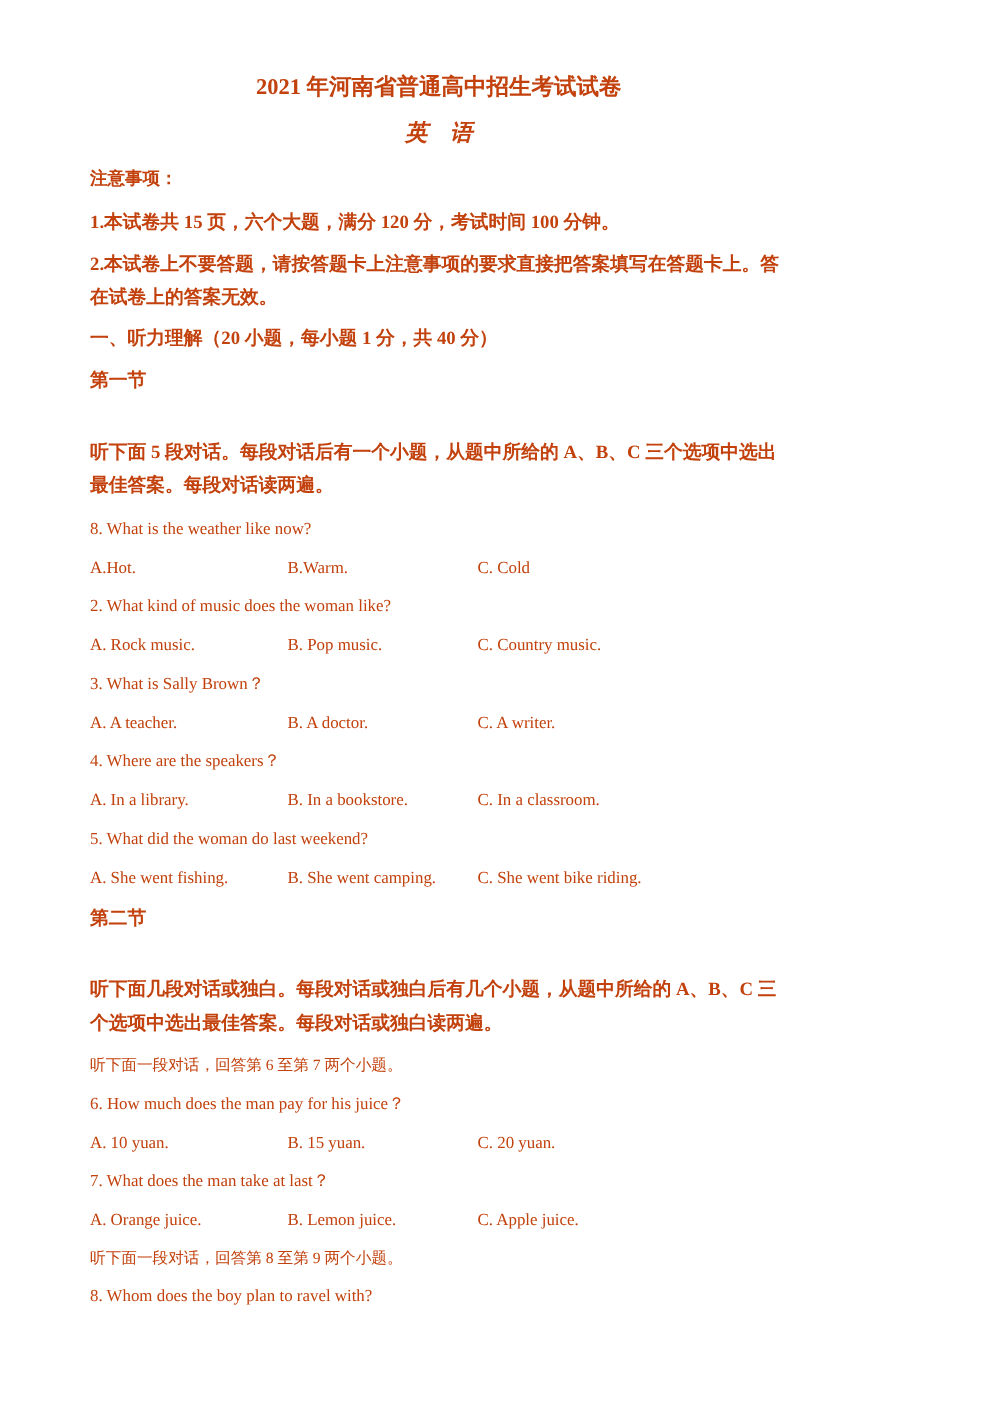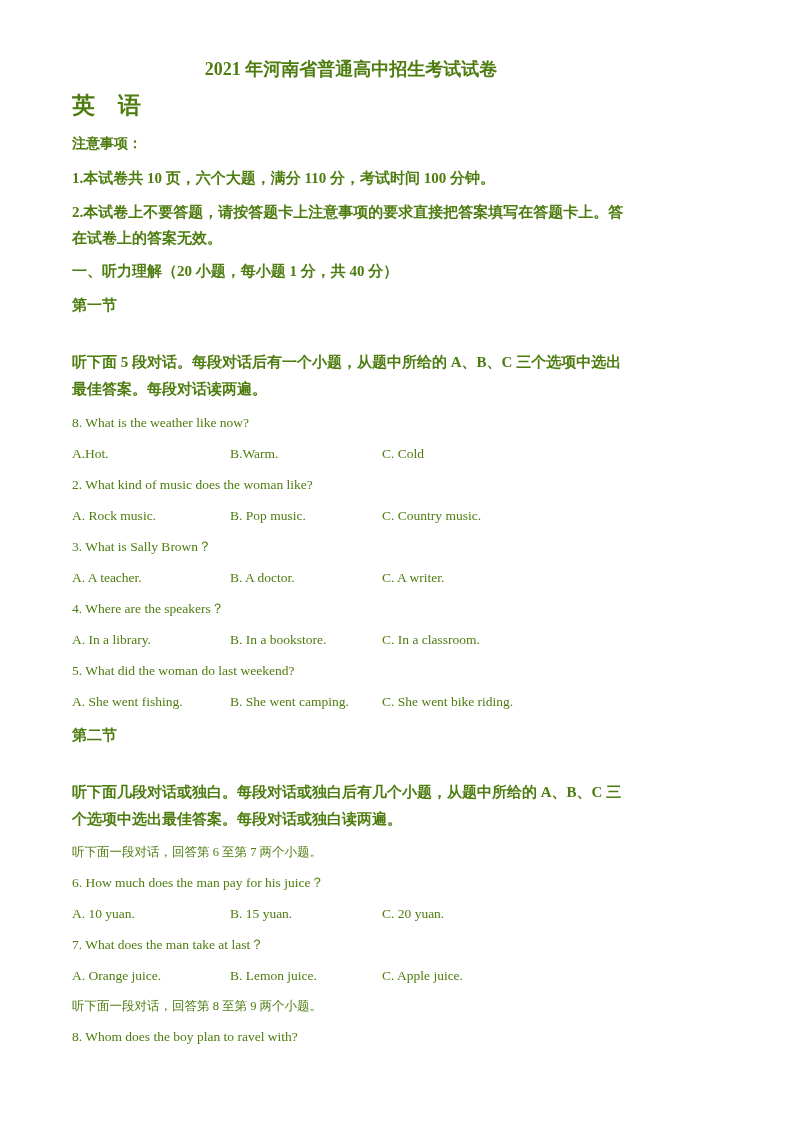--- a/index.html
+++ b/index.html
@@ -2,37 +2,38 @@
 <html><head>
 <meta charset="utf-8">
 <style>
   html, body { margin: 0; padding: 0; background: #ffffff; }
   .page {
     width: 702px;
     height: 1122px;
     box-sizing: border-box;
     padding: 58px 72px 30px 72px;
     background: #ffffff;
-    color: #4d7c0f;
+    color: #c2410c;
     font-family: "Liberation Serif", serif;
     overflow: hidden;
   }
   .title {
     font-size: 18px;
     font-weight: 700;
     text-align: center;
     line-height: 23px;
     margin: 0 0 14px 0;
   }
   .subject {
-    font-size: 23px;
+    font-size: 18px;
     font-weight: 700;
-    text-align: left;
+    text-align: center;
     line-height: 22px;
     margin: 0 0 16px 0;
+    font-style: italic;
   }
   p { margin: 0; }
   .bold-line {
     font-size: 15px;
     font-weight: 700;
     line-height: 26px;
     margin-bottom: 8px;
   }
   .notice-heading {
     font-size: 14px;
@@ -76,21 +77,21 @@
 </style>
 </head>
 <body>
 
 <div class="page">
 
   <h1 class="title">2021 年河南省普通高中招生考试试卷</h1>
   <h2 class="subject">英　语</h2>
 
   <p class="notice-heading">注意事项：</p>
-  <p class="bold-line">1.本试卷共 10 页，六个大题，满分 110 分，考试时间 100 分钟。</p>
+  <p class="bold-line">1.本试卷共 15 页，六个大题，满分 120 分，考试时间 100 分钟。</p>
   <p class="bold-line">2.本试卷上不要答题，请按答题卡上注意事项的要求直接把答案填写在答题卡上。答在试卷上的答案无效。</p>
 
   <p class="section-heading">一、听力理解（20 小题，每小题 1 分，共 40 分）</p>
 
   <p class="part-heading">第一节</p>
   <p class="instruction">听下面 5 段对话。每段对话后有一个小题，从题中所给的 A、B、C 三个选项中选出最佳答案。每段对话读两遍。</p>
 
   <div class="question">
     <p class="q-text">8. What is the weather like now?</p>
     <div class="options">

